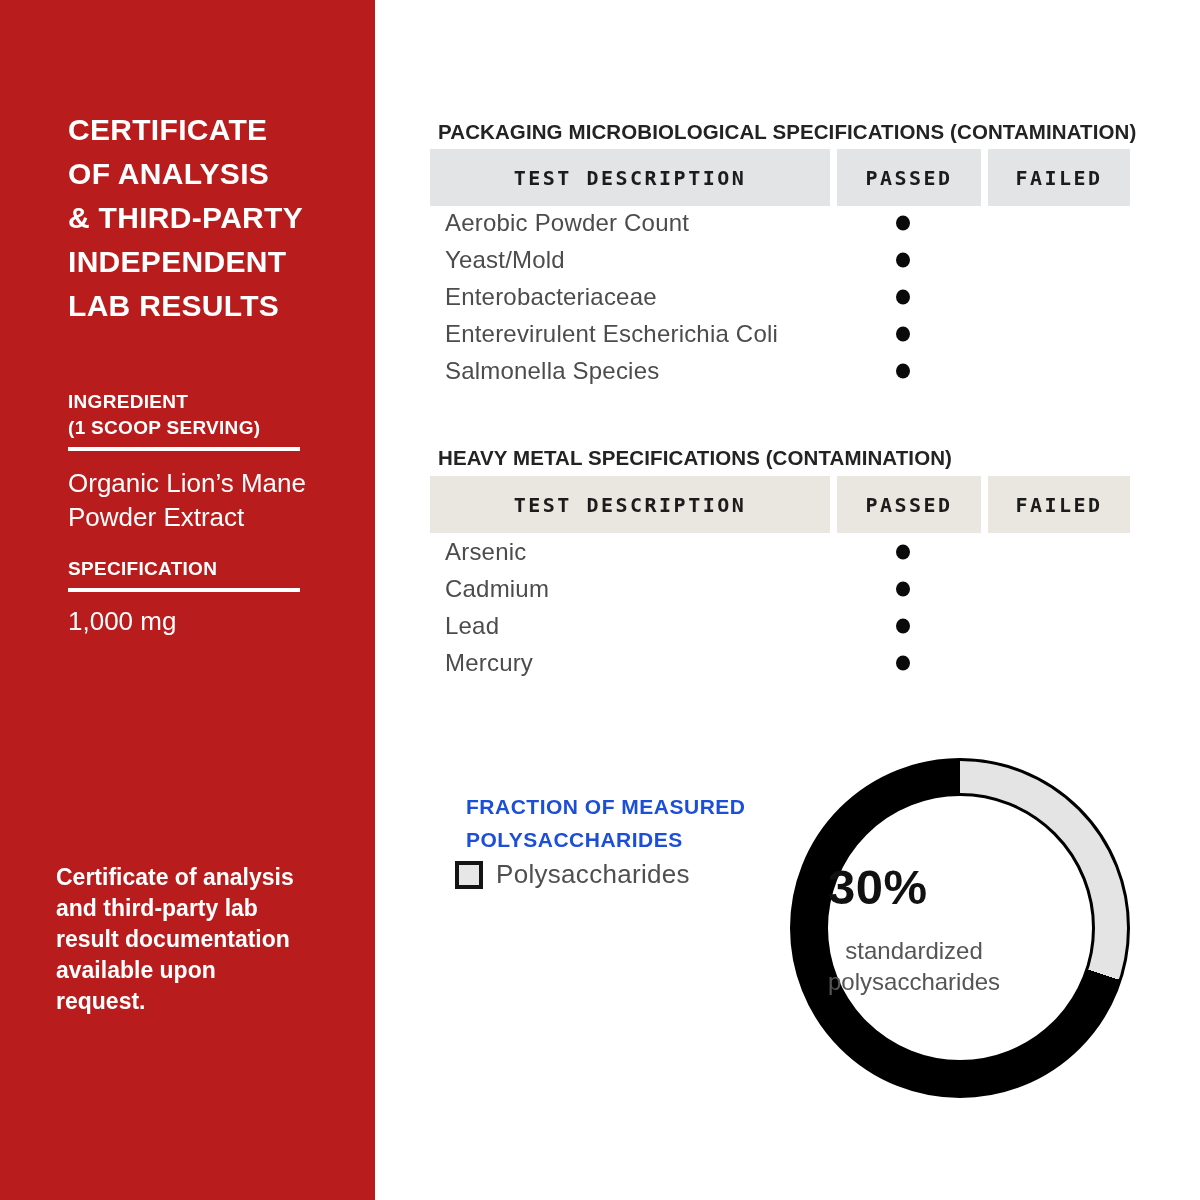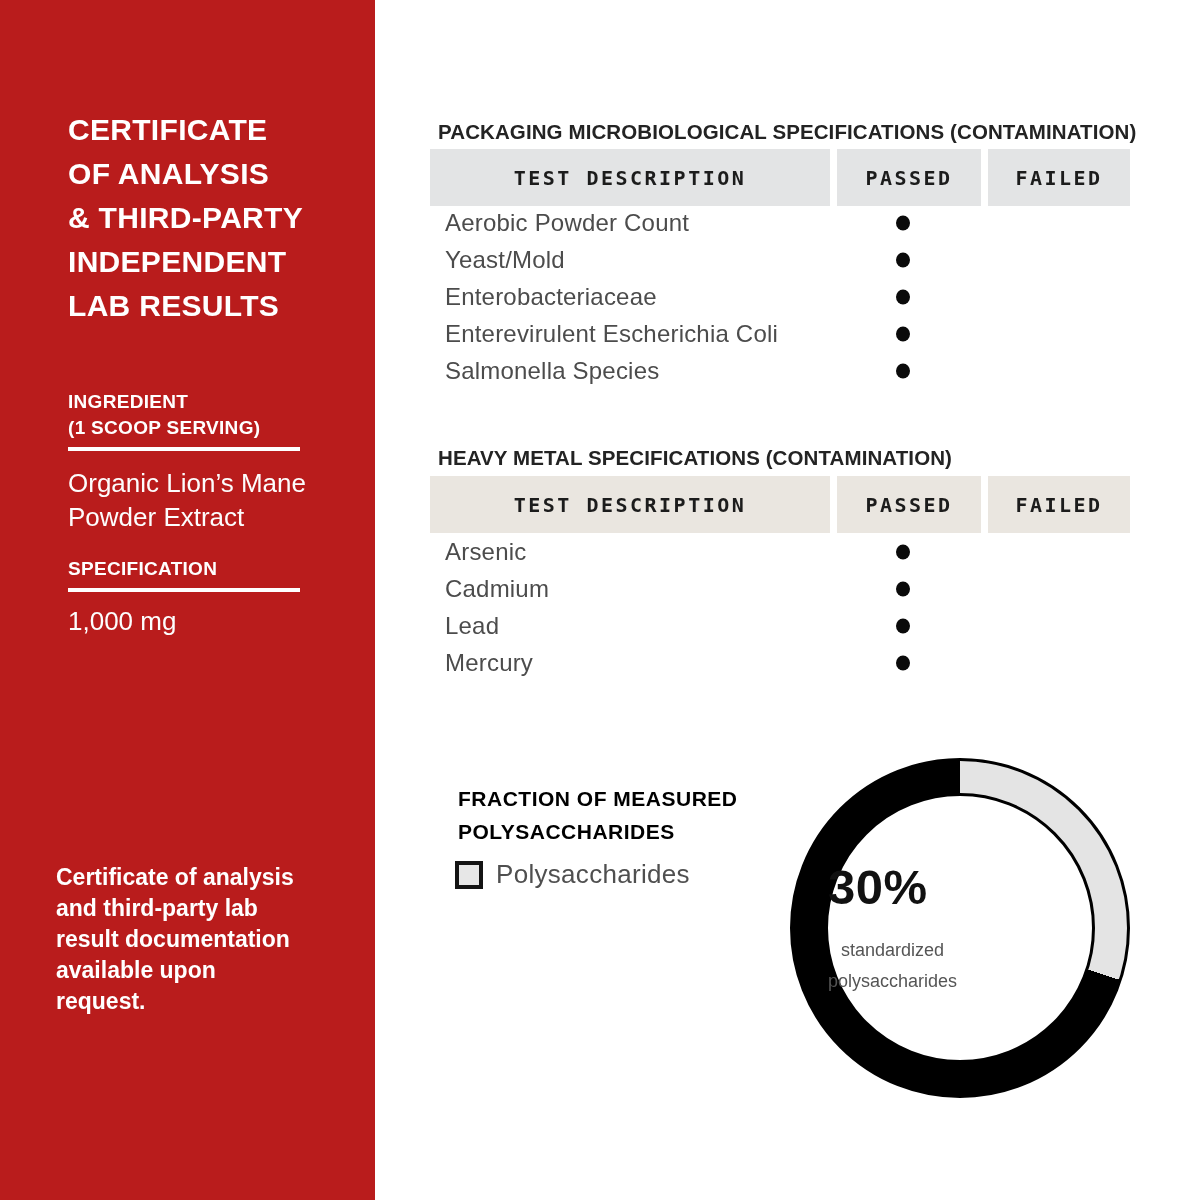--- a/index.html
+++ b/index.html
@@ -43,40 +43,40 @@
     position:absolute;left:15px;top:50%;transform:translateY(-50%);
     font-size:24px;color:#4c4c4c;letter-spacing:.2px;white-space:nowrap;
   }
   .dot{
     position:absolute;top:50%;transform:translateY(-50%);
     width:14px;height:15px;border-radius:50%;background:#0a0a0a;
   }
   .dot.passed{left:466px;}
   
   .chart-heading{
-    position:absolute;left:450px;top:774px;margin:8px;color:#000000;
+    position:absolute;left:450px;top:774px;margin:16px;color:#1d4ed8;
     font-size:21px;line-height:33px;font-weight:700;letter-spacing:.5px;white-space:pre-line;
   }
   .legend{position:absolute;left:455px;top:859px;display:flex;align-items:center;}
   .legend-swatch{
     width:20px;height:20px;border:4px solid #141414;background:#e7e7e7;flex:0 0 auto;
   }
   .legend-label{margin-left:13px;font-size:26px;color:#4f4f4f;letter-spacing:.3px;}
   .donut{
     position:absolute;left:790px;top:758px;width:334px;height:334px;
     border-radius:50%;border:3px solid #000;
     background:conic-gradient(#e4e4e4 0 108deg,#000 108deg 360deg);
   }
   .donut-hole{
     position:absolute;left:50%;top:50%;transform:translate(-50%,-50%);
     width:264px;height:264px;border-radius:50%;background:#ffffff;border:3px solid #000;
     display:flex;flex-direction:column;align-items:flex-start;justify-content:center;text-align:center;
   }
   .donut-pct{font-size:49px;font-weight:700;color:#111;letter-spacing:.5px;}
-  .donut-sub{font-size:18px;line-height:31px;color:#555;margin-top:20px;white-space:pre-line;}
+  .donut-sub{font-size:24px;line-height:31px;color:#555;margin-top:20px;white-space:pre-line;}
 </style>
 </head>
 <body>
 
 <div class="canvas">
 
   <aside class="sidebar">
     <h1 class="panel-title">CERTIFICATE
 OF ANALYSIS
 &amp; THIRD-PARTY

